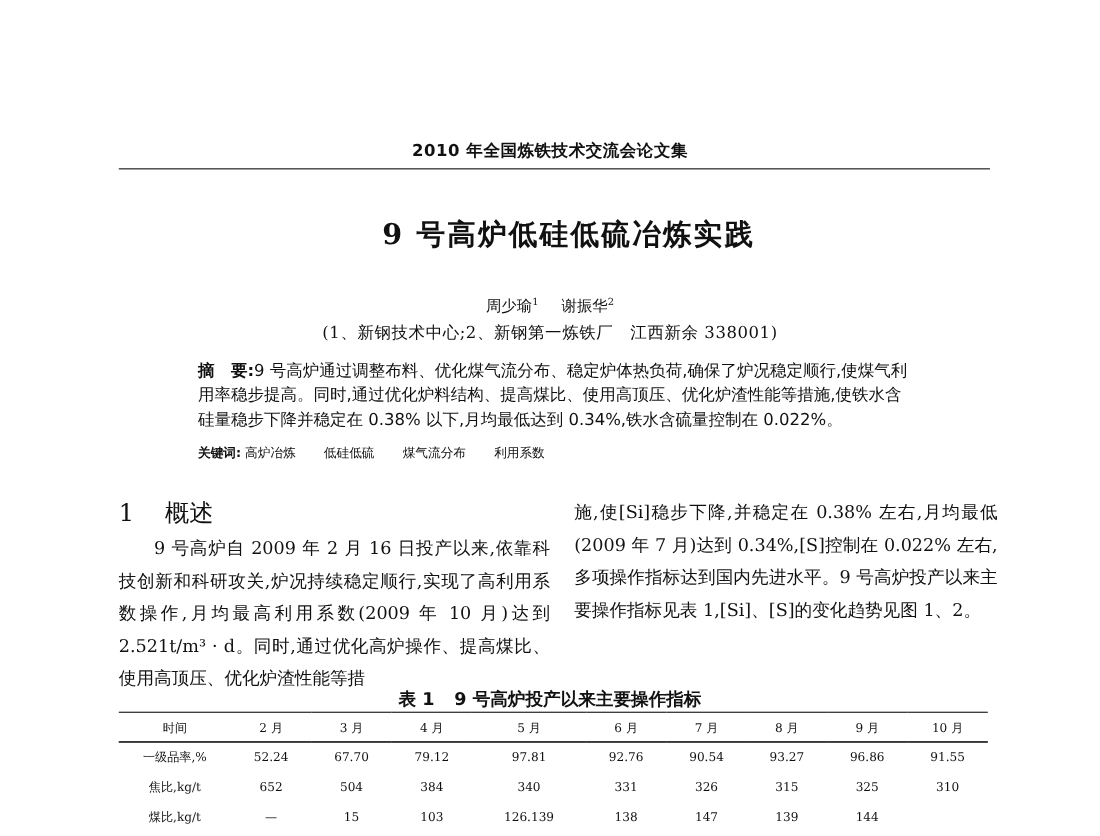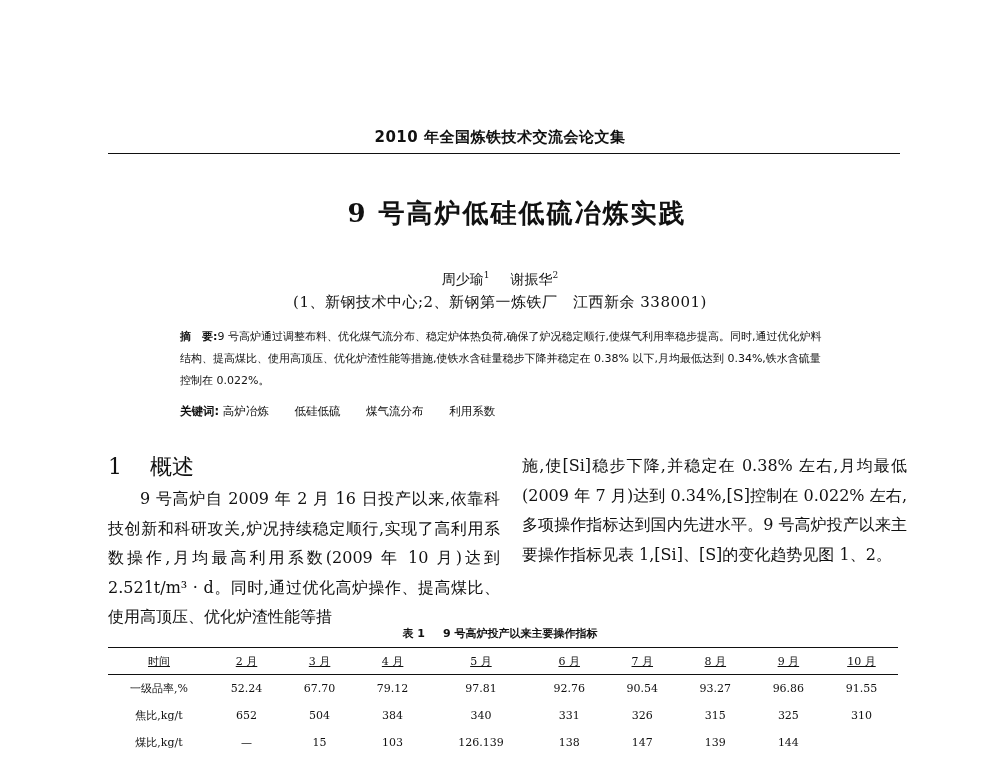--- a/index.html
+++ b/index.html
@@ -15,21 +15,21 @@
   }
   .header-rule { left: 108px; width: 792px; top: 153px; height: 0; border-top: 1.6px solid #111; }
   .title {
     left: 0; width: 1000px; top: 196px; text-align: center;
     font-size: 26px; font-weight: bold; letter-spacing: 2px; padding-left: 17px;
   }
   .authors { left: 0; width: 1000px; top: 270px; text-align: center; font-size: 14px; }
   .authors sup { font-size: 9px; }
   .affil { left: 0; width: 1000px; top: 293px; text-align: center; font-size: 15px; letter-spacing: 0.5px; }
   .abstract {
-    left: 180px; width: 650px; top: 326px; font-size: 11px; line-height: 22px;
+    left: 180px; width: 650px; top: 326px; font-size: 15px; line-height: 22px;
     font-family: "DejaVu Sans", "Liberation Sans", sans-serif;
   }
   .abstract b { font-weight: bold; }
   .keywords {
     left: 180px; width: 650px; top: 404px; font-size: 11.5px;
     font-family: "DejaVu Sans", "Liberation Sans", sans-serif;
   }
   .keywords .kw { margin-right: 22px; }
   .section-heading { left: 108px; top: 452px; font-size: 22px; }
   .section-heading .num { margin-right: 28px; }
@@ -38,28 +38,28 @@
     text-align: justify;
   }
   .col-left p, .col-right p { margin: 0; }
   .col-left p { text-indent: 2em; }
   .col-right {
     left: 522px; width: 385px; top: 451px; font-size: 16px; line-height: 29.5px;
     text-align: justify;
   }
   .table-caption {
     left: 0; width: 1000px; top: 626px; text-align: center;
-    font-family: "DejaVu Sans", "Liberation Sans", sans-serif; font-size: 11px; font-weight: bold;
+    font-family: "DejaVu Sans", "Liberation Sans", sans-serif; font-size: 16px; font-weight: bold;
   }
   .table-caption .tnum { margin-right: 18px; }
   table.data {
     position: absolute; left: 108px; top: 647px; width: 790px;
     border-collapse: collapse; font-size: 11px;
   }
-  table.data thead tr { border-top: 1.6px solid #111; border-bottom: 1px solid #111; text-decoration: underline; }
+  table.data thead tr { border-top: 1.6px solid #111; border-bottom: 1px solid #111; }
   table.data th { font-weight: normal; height: 24px; text-align: center; }
   table.data td { height: 25px; text-align: center; white-space: nowrap; }
   table.data .rowlabel { width: 100px; text-align: center; }
 </style>
 </head>
 <body>
 
 <div class="abs running-header">2010 年全国炼铁技术交流会论文集</div>
 <div class="abs header-rule"></div>
 

